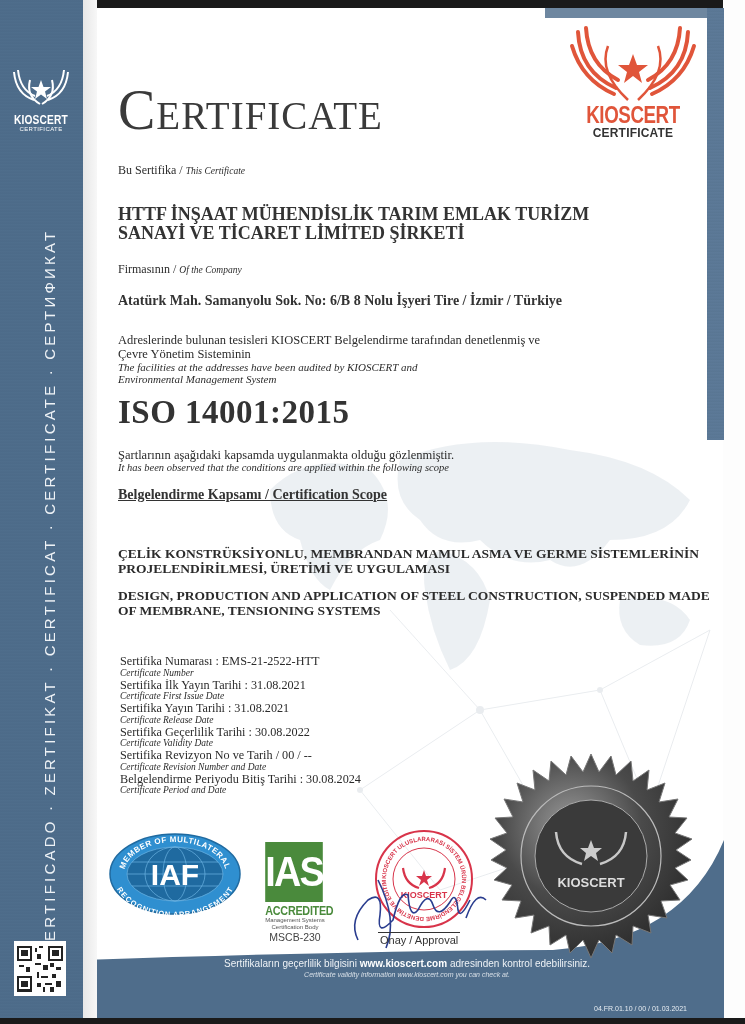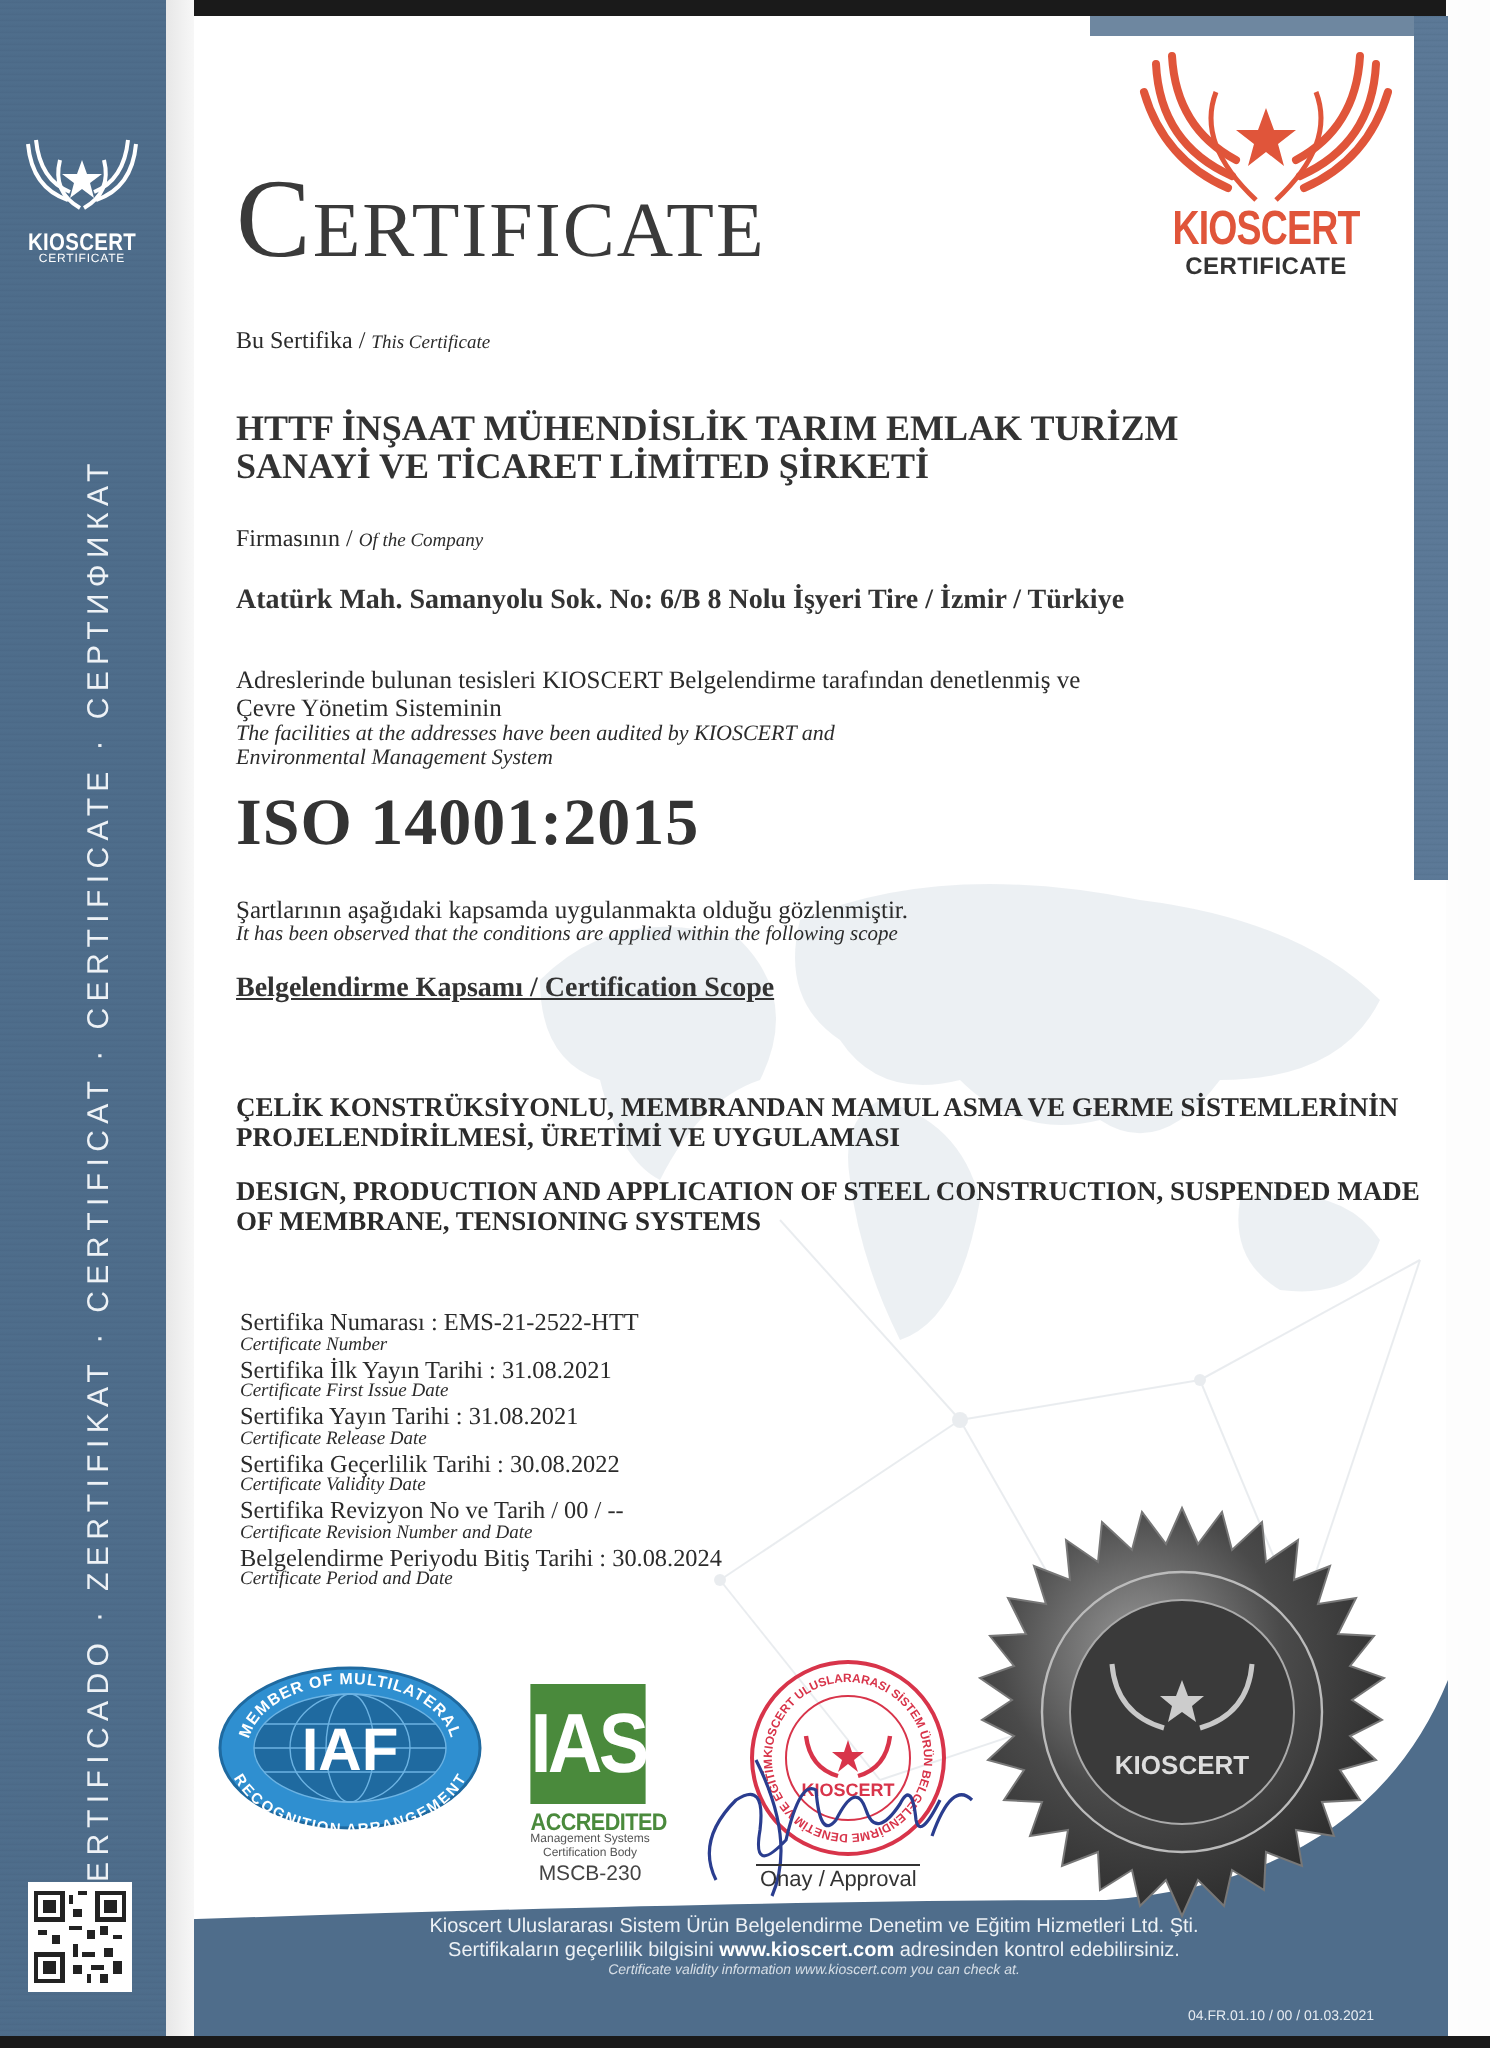--- a/index.html
+++ b/index.html
@@ -306,21 +306,20 @@
   <circle cx="105" cy="104" r="56" fill="#3a3a3a" stroke="#aaa" stroke-width="1"></circle>
   <g fill="none" stroke="#c8c8c8" stroke-width="2.5">
     <path d="M70 80 Q72 105 96 112"></path>
       <path d="M140 80 Q138 105 114 112"></path>
   </g>
   <polygon points="105,88 108,96 116,96 110,101 112,109 105,104 98,109 100,101 94,96 102,96" fill="#ccc"></polygon>
   <text x="105" y="135" text-anchor="middle" font-family="Liberation Sans, sans-serif" font-weight="bold" font-size="13" fill="#ddd">KIOSCERT</text>
 </svg>
 
 <div class="footer">
-  <div class="l1">Kioscert Uluslararası Sistem Ürün Belgelendirme Denetim ve Eğitim Hizmetleri Ltd. Şti.</div>
   <div class="l3">
     <span>Sertifikaların geçerlilik bilgisini</span>
     <b>www.kioscert.com</b>
     <span>adresinden kontrol edebilirsiniz.</span>
   </div>
   <div class="l4">Certificate validity information www.kioscert.com you can check at.</div>
 </div>
 <div class="formcode">04.FR.01.10 / 00 / 01.03.2021</div>
 <div class="bottom-strip"></div>
 

